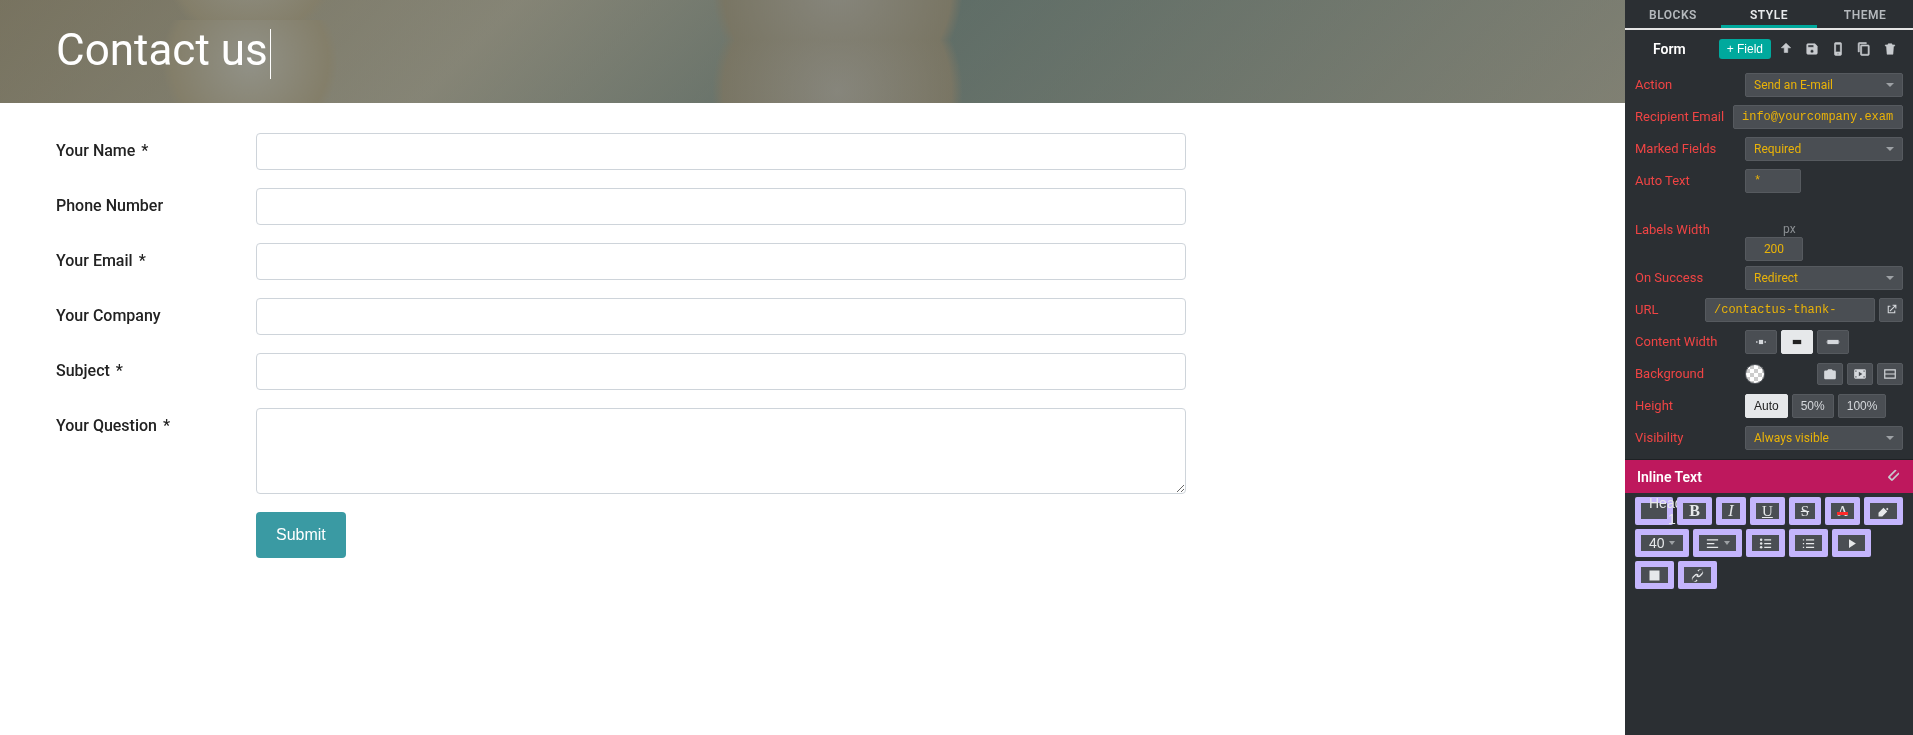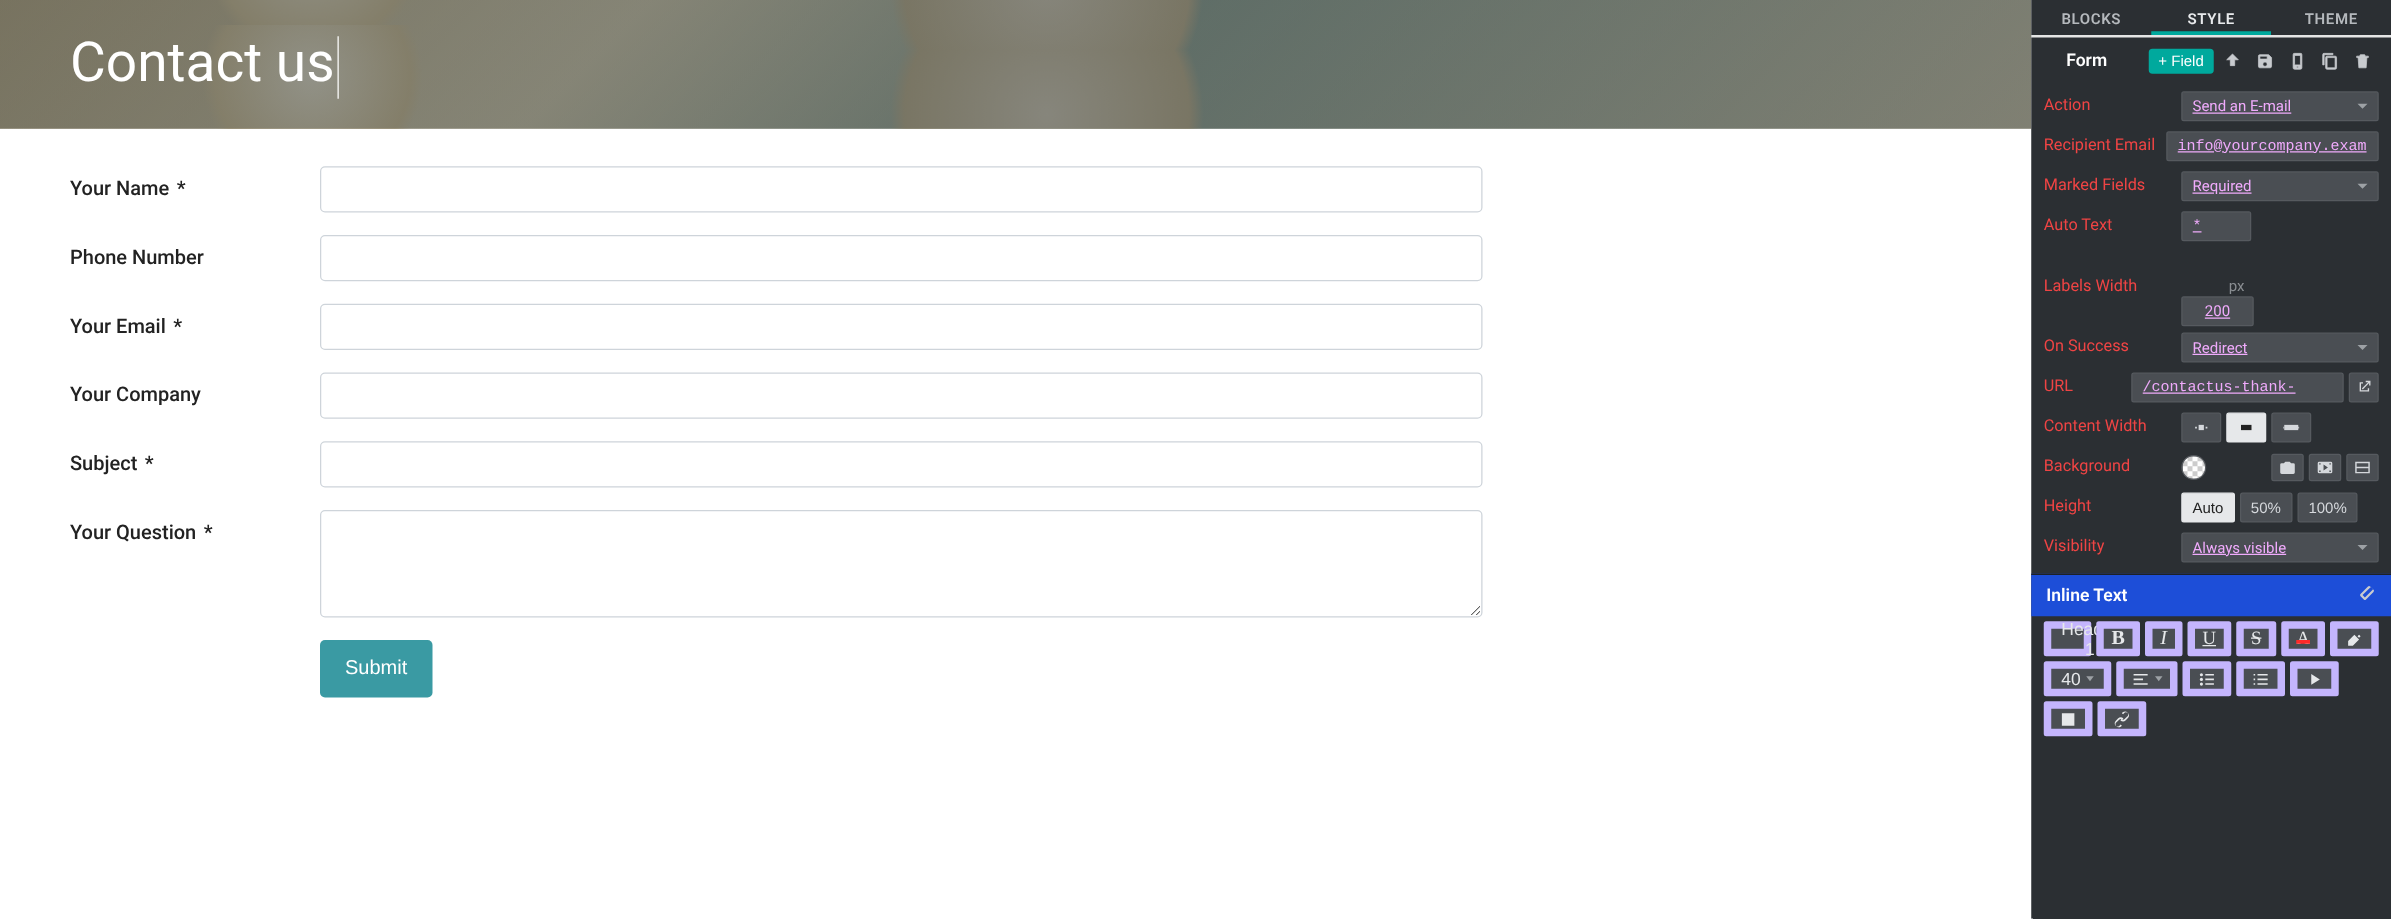--- a/index.html
+++ b/index.html
@@ -64,22 +64,22 @@
     width: 22px; height: 22px; display: inline-flex; align-items: center; justify-content: center;
     margin-left: 4px; cursor: pointer; color: #c8cbcf;
   }
   .icon-btn svg { width: 14px; height: 14px; fill: currentColor; stroke: currentColor; }
 
   .prop-row { display: flex; align-items: center; min-height: 31px; margin: 1px 0; position: relative; }
   .prop-label { width: 110px; font-size: 13px; color: #ef4444; }
   .prop-control { flex: 1; display: flex; align-items: center; }
 
   .sel, .txt {
-    flex: 1; background: #4a4e53; border: 1px solid #565a5f; color: #f0abfc;
-    height: 24px; padding: 0 8px; font-size: 12px; border-radius: 2px; text-decoration: underline;
+    flex: 1; background: #4a4e53; border: 1px solid #565a5f; color: #eab308;
+    height: 24px; padding: 0 8px; font-size: 12px; border-radius: 2px;
   }
   .sel { position: relative; display: flex; align-items: center; justify-content: space-between; cursor: pointer; }
   .sel .caret { width: 0; height: 0; border-left: 4px solid transparent; border-right: 4px solid transparent; border-top: 4px solid #9da1a5; }
   .txt { outline: none; font-family: "Courier New", monospace; }
   .txt.small { flex: none; width: 56px; }
   .unit { color: #8a8e92; font-size: 12px; margin-left: -22px; pointer-events: none; position: relative; }
 
   .link-btn {
     width: 24px; height: 24px; background: #4a4e53; border: 1px solid #565a5f;
     margin-left: 4px; display: flex; align-items: center; justify-content: center; cursor: pointer; border-radius: 2px;
@@ -95,21 +95,21 @@
   .bg-ico svg { width: 14px; height: 14px; fill: #d5d8dc; }
 
   .seg { display: flex; gap: 4px; }
   .seg button {
     background: #4a4e53; border: 1px solid #565a5f; color: #d5d8dc;
     height: 24px; padding: 0 8px; font-size: 12px; border-radius: 2px; cursor: pointer;
     display: flex; align-items: center; justify-content: center;
   }
   .seg button.active { background: #e6e8ea; color: #222; border-color: #e6e8ea; }
   .seg button svg { width: 14px; height: 10px; fill: currentColor; }
-  .inline-head { display: flex; align-items: center; height: 34px; border-top: 1px solid #1e2124; margin: 6px -10px 4px; padding: 0 12px; background:#1d4ed8;}
+  .inline-head { display: flex; align-items: center; height: 34px; border-top: 1px solid #1e2124; margin: 6px -10px 4px; padding: 0 12px; background:#be185d;}
   .inline-head .title { font-weight: 600; font-size: 14px; color: #fff; }
   .inline-head .erase { margin-left: auto; cursor: pointer; color:#c8cbcf;}
   .inline-head .erase svg{width:15px;height:15px;fill:currentColor;}
 
   .toolbar-row { display: flex; gap: 4px; margin: 4px 0; flex-wrap: wrap; }
   .tbtn {
     background: #4a4e53; border: 6px solid #c4b5fd; color: #e6e8ea;
     height: 28px; min-width: 30px; padding: 0 6px; border-radius: 2px; cursor: pointer;
     display: flex; align-items: center; justify-content: center; font-size: 14px;
   }

